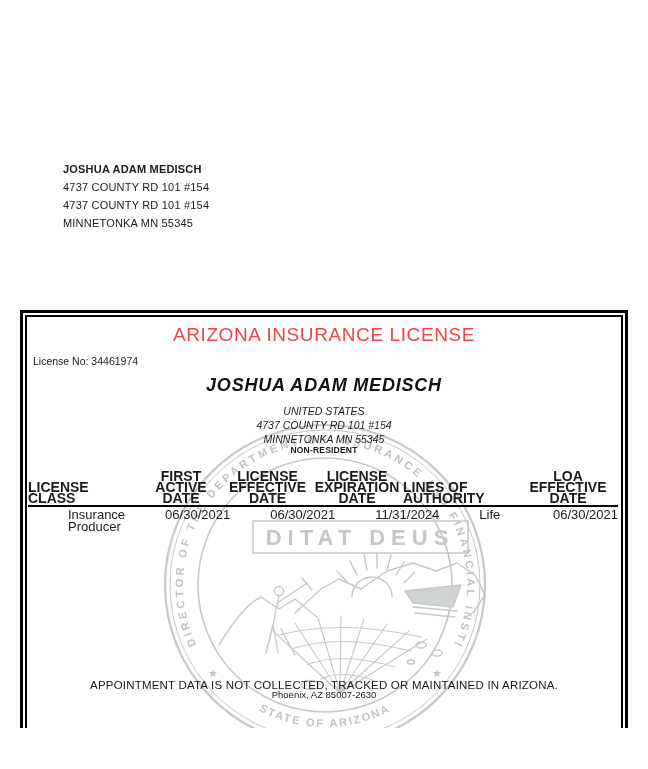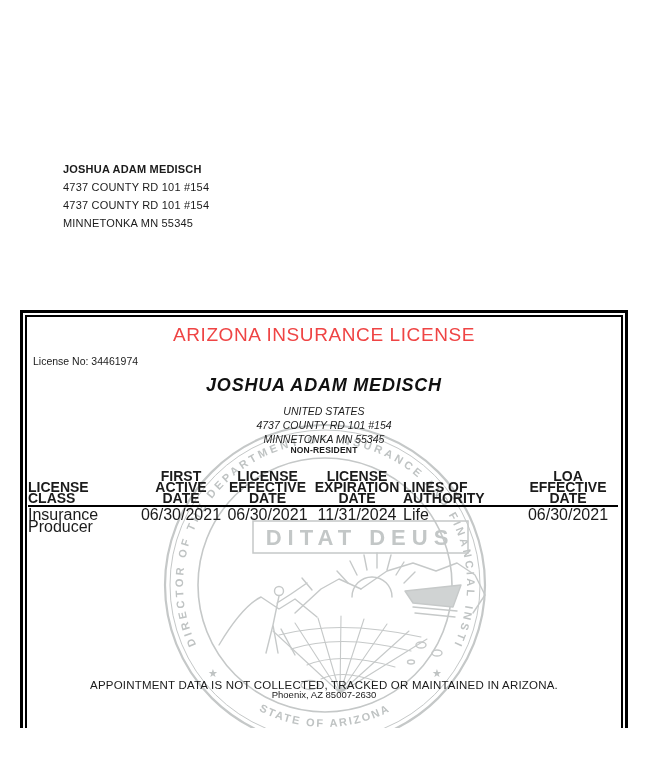--- a/index.html
+++ b/index.html
@@ -20,21 +20,21 @@
   .holder-name{position:absolute;left:0;right:0;top:62px;text-align:center;font-size:18px;font-weight:bold;font-style:italic;letter-spacing:.8px;color:#111;}
   .holder-block{position:absolute;left:0;right:0;top:91px;text-align:center;font-size:10.5px;line-height:14px;font-style:italic;}
   .residency{position:absolute;left:0;right:0;top:132px;text-align:center;font-size:8.5px;font-weight:bold;letter-spacing:.2px;}
   .as-of{position:absolute;left:0;right:0;top:144px;text-align:center;font-size:12.5px;font-weight:bold;}
   
   .lic-table{position:absolute;left:5px;top:155px;width:590px;}
   .thead{display:flex;align-items:flex-end;border-bottom:2px solid #000;padding-bottom:1px;min-height:36px;}
   .trow{display:flex;padding-top:2px;}
   .col{font-size:14px;line-height:11px;}
   .thead .col{font-weight:bold;}
-  .trow .col{font-size:16px;line-height:12px;font-weight:normal;}
+  .trow .col{font-size:13px;line-height:12px;font-weight:normal;padding-left:40px;}
   .c1{width:110px;text-align:left;}
   .c2{width:86px;text-align:center;}
   .c3{width:87px;text-align:center;}
   .c4{width:92px;text-align:center;}
   .c5{width:115px;text-align:left;}
   .c6{width:100px;text-align:center;}
   
   .notice{position:absolute;left:0;right:0;top:366px;text-align:center;font-size:11.5px;letter-spacing:.2px;}
   .dept-footer{position:absolute;left:0;right:0;top:376px;text-align:center;font-size:9.5px;line-height:11.3px;}
 </style>

